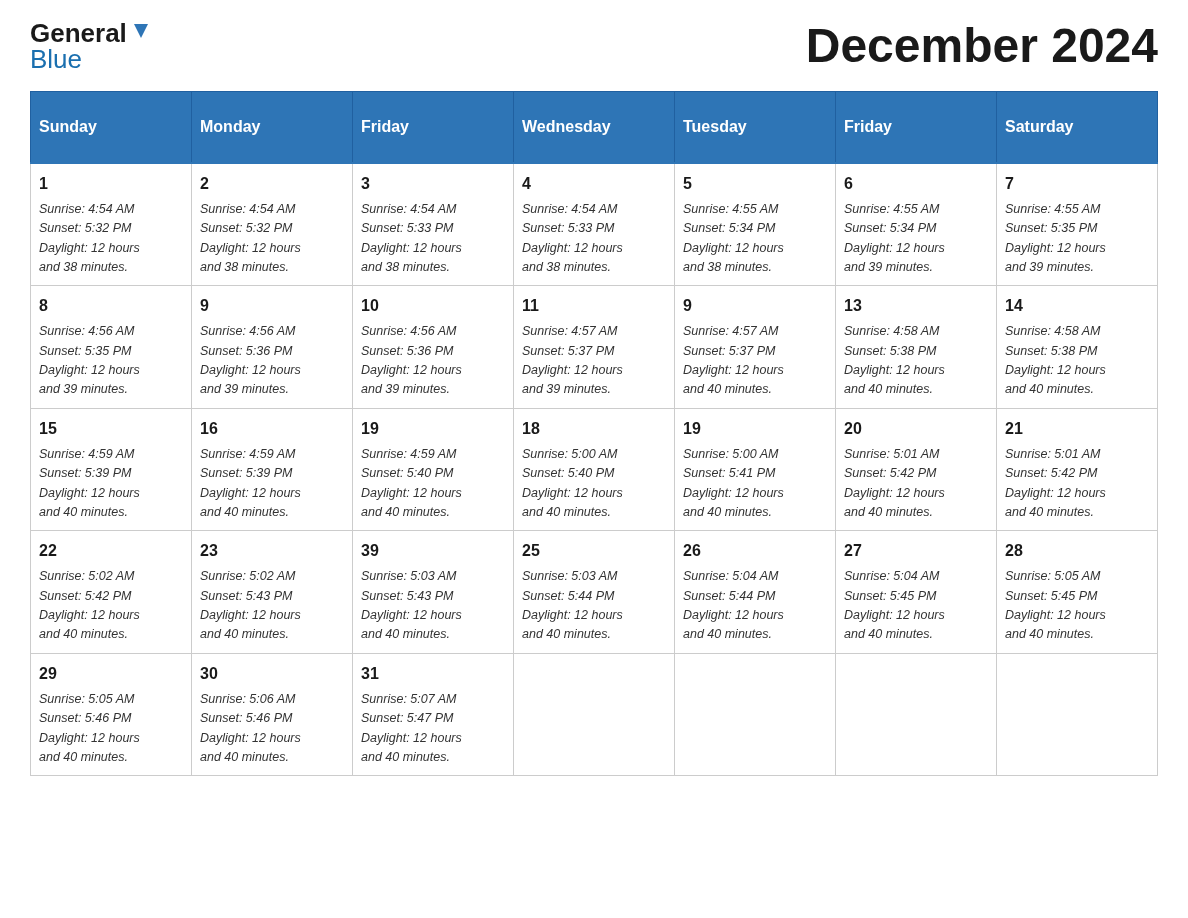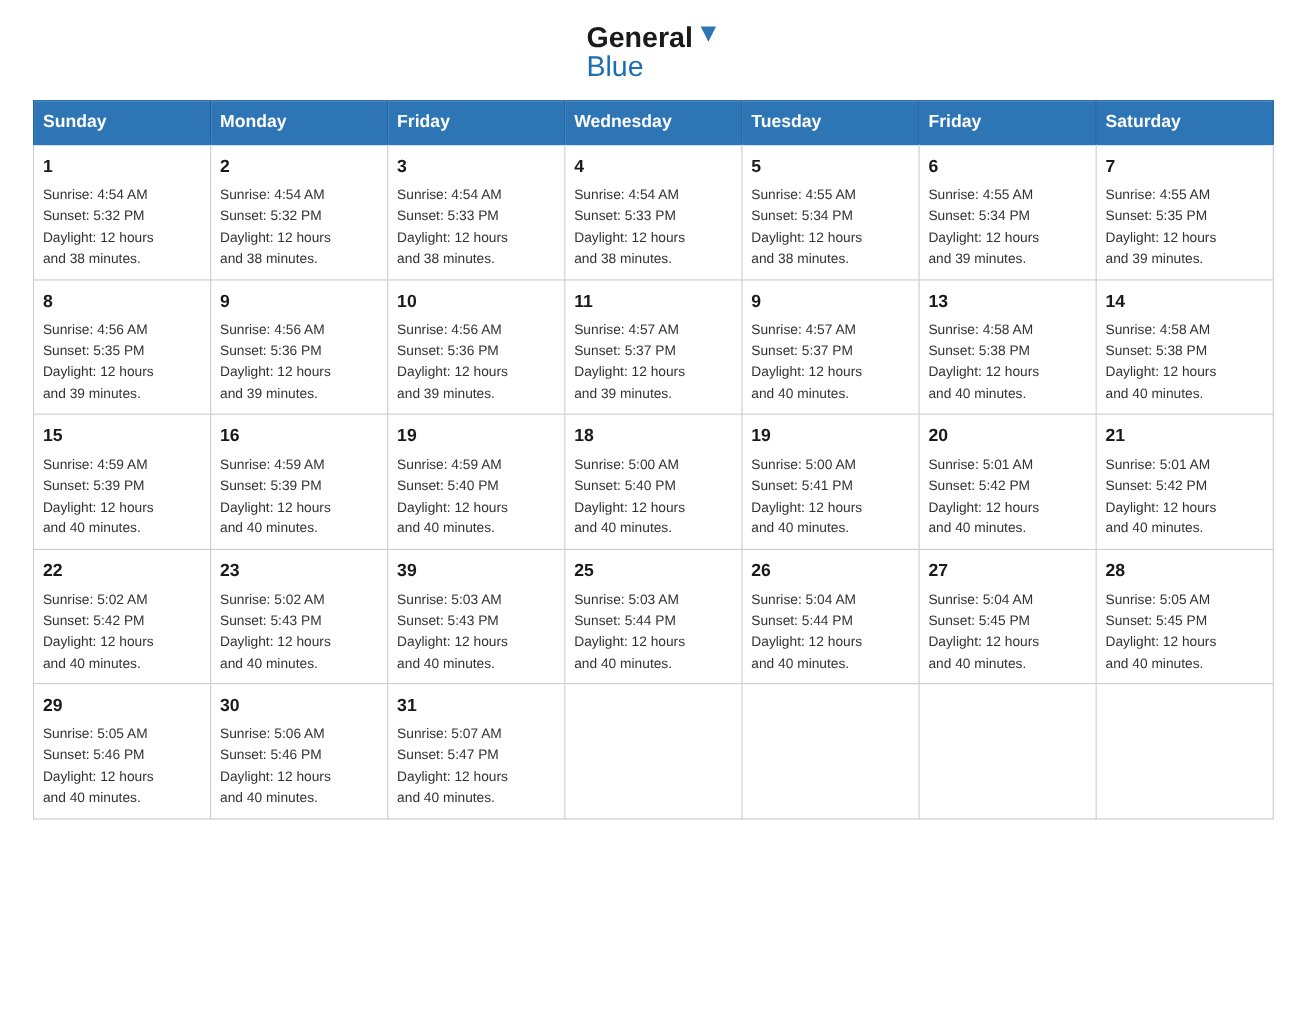--- a/index.html
+++ b/index.html
@@ -6,21 +6,21 @@
     body {
       font-family: Arial, sans-serif;
       background: #fff;
       color: #222;
       width: 1188px;
       min-height: 918px;
       padding: 20px 30px;
     }
     .header {
       display: flex;
-      justify-content: center;
+      justify-content: space-between;
       align-items: flex-start;
       margin-bottom: 18px;
     }
     .logo {
       display: flex;
       flex-direction: column;
       align-items: flex-start;
     }
     .logo-general {
       font-size: 26px;
@@ -55,21 +55,21 @@
     .calendar-table {
       width: 100%;
       border-collapse: collapse;
       table-layout: fixed;
     }
     .calendar-table thead tr th {
       background-color: #2e75b6;
       color: #fff;
       font-size: 16px;
       font-weight: bold;
-      padding: 10px 8px;
+      padding: 26px 8px;
       text-align: left;
       border: 1px solid #2060a0;
     }
     .calendar-table tbody tr td {
       vertical-align: top;
       padding: 8px 8px;
       border: 1px solid #ccc;
       font-size: 12.5px;
       line-height: 1.5;
       height: 110px;
@@ -84,20 +84,21 @@
       font-size: 16px;
       font-weight: bold;
       color: #1a1a1a;
       display: block;
       margin-bottom: 4px;
     }
     .day-info {
       color: #333;
       font-size: 12.5px;
       line-height: 1.55;
+      font-style: italic;
     }
     .empty-cell {
       background: #fff;
     }
     .row-separator td {
       border-top: 2px solid #2e75b6;
     }
   </style>
 </head>
 <body>
@@ -109,20 +110,21 @@
       <span style="display:inline-block; margin-left:3px;">
         
         <svg width="22" height="22" viewBox="0 0 22 22">
           <polygon points="4,4 18,4 11,18" fill="#2e75b6"></polygon>
         </svg>
       </span>
     </div>
     <span class="logo-blue">Blue</span>
   </div>
   <div class="title-block">
+    <div class="month-title">December 2024</div>
   </div>
 </div>
 
 <table class="calendar-table">
   <thead>
     <tr>
     <th>Sunday</th>
         <th>Monday</th>
         <th>Friday</th>
         <th>Wednesday</th>

